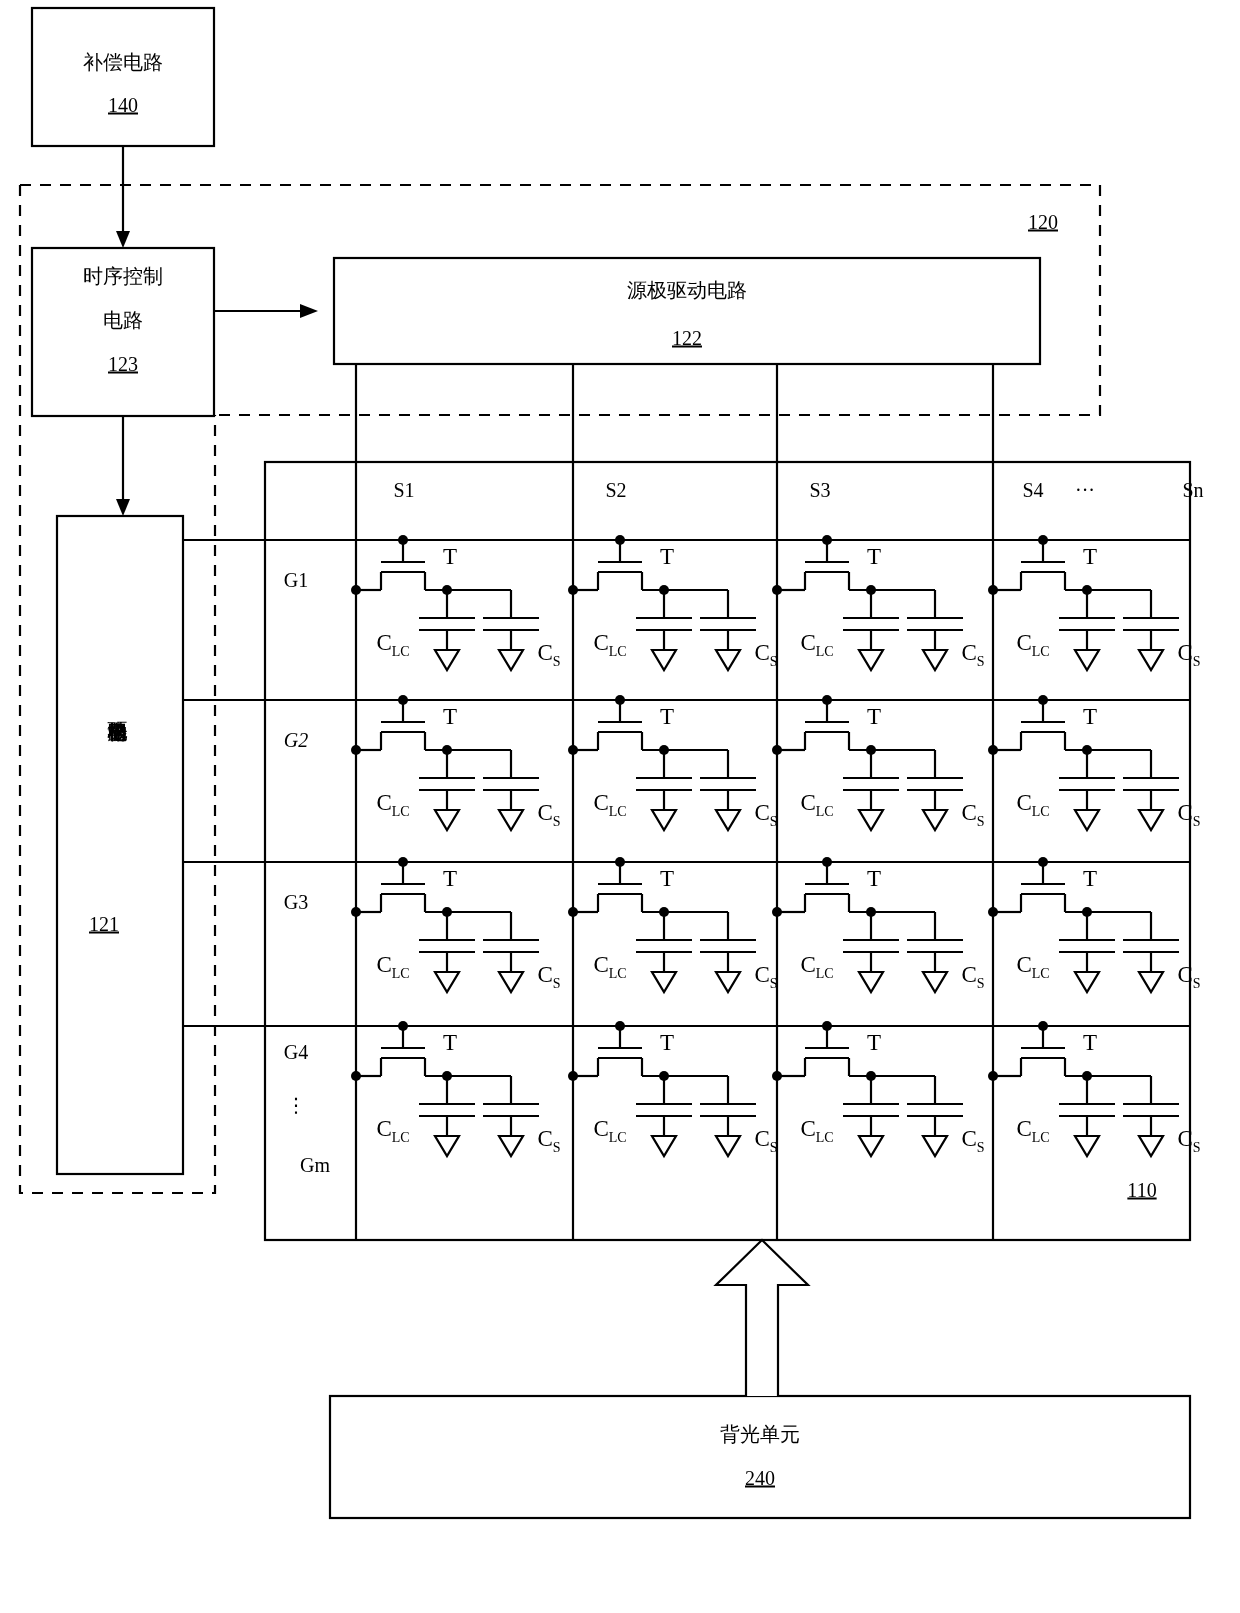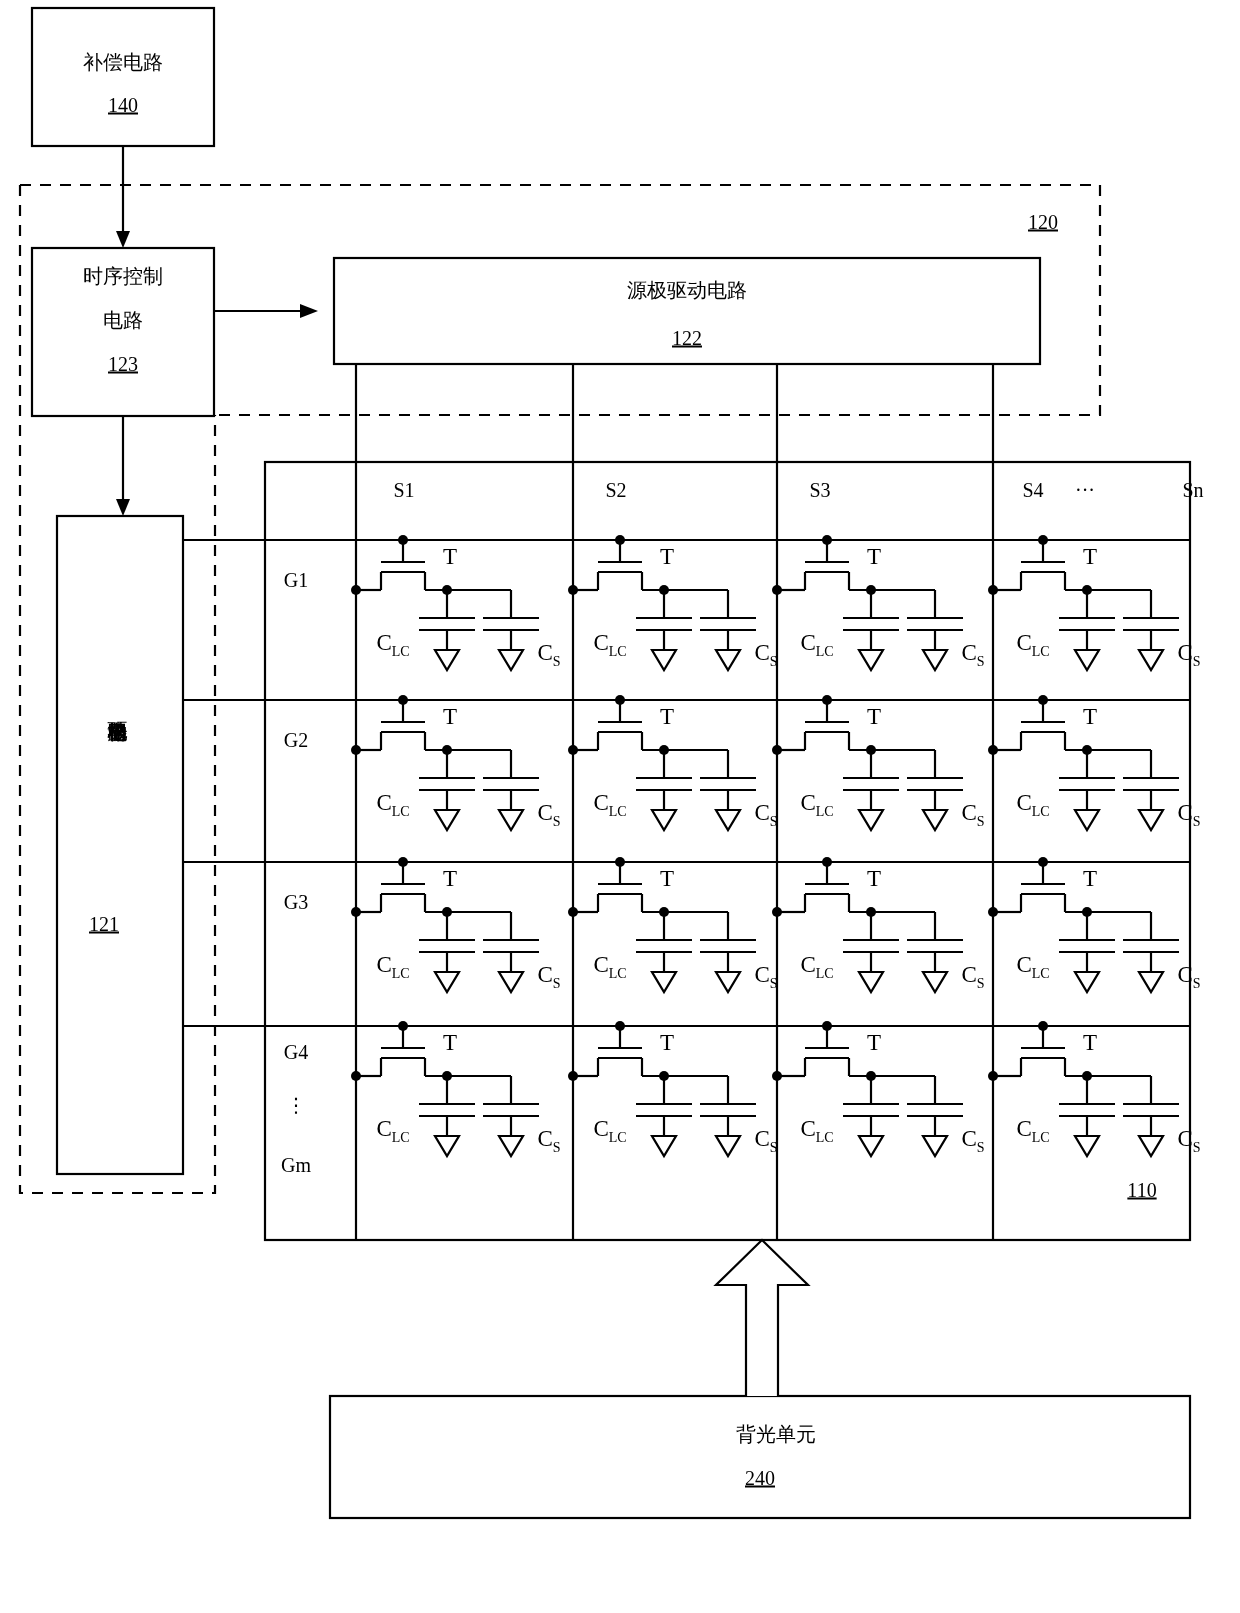--- a/index.html
+++ b/index.html
@@ -428,38 +428,38 @@
 
 <div class="lbl ctr big" style="left:687px;top:290px;">源极驱动电路</div>
 <div class="lbl ctr big u" style="left:687px;top:338px;">122</div>
 
 <div class="lbl big vert" style="left:105px;top:706px;">栅极驱动电路</div>
 <div class="lbl ctr big u" style="left:104px;top:924px;">121</div>
 
 <div class="lbl ctr big u" style="left:1043px;top:222px;">120</div>
 <div class="lbl ctr big u" style="left:1142px;top:1190px;">110</div>
 
-<div class="lbl ctr big" style="left:760px;top:1434px;margin-left:16px;">背光单元</div>
+<div class="lbl ctr big" style="left:760px;top:1434px;">背光单元</div>
 <div class="lbl ctr big u" style="left:760px;top:1478px;">240</div>
 
 <div class="lbl ctr big u" style="left:1152px;top:1665px;margin-left:28px;">100</div>
 
 <div class="lbl ctr big" style="left:404px;top:490px;">S1</div>
 <div class="lbl ctr big" style="left:616px;top:490px;">S2</div>
 <div class="lbl ctr big" style="left:820px;top:490px;text-align:right;">S3</div>
 <div class="lbl ctr big" style="left:1033px;top:490px;">S4</div>
 <div class="lbl ctr big" style="left:1085px;top:490px;">···</div>
 <div class="lbl ctr big" style="left:1152px;top:490px;margin-left:41px;">Sn</div>
 
 <div class="lbl ctr big" style="left:296px;top:580px;">G1</div>
-<div class="lbl ctr big" style="left:296px;top:740px;">G2</div>
+<div class="lbl ctr big" style="left:296px;top:740px;font-style:italic;">G2</div>
 <div class="lbl ctr big" style="left:296px;top:902px;">G3</div>
 <div class="lbl ctr big" style="left:296px;top:1052px;">G4</div>
 <div class="lbl ctr big" style="left:296px;top:1105px;">⋮</div>
-<div class="lbl ctr big" style="left:296px;top:1165px;">Gm</div>
+<div class="lbl ctr big" style="left:315px;top:1165px;">Gm</div>
 
 <div class="lbl ctr mid" style="left:450px;top:557px;">T</div>
 <div class="lbl ctr mid" style="left:667px;top:557px;">T</div>
 <div class="lbl ctr mid" style="left:874px;top:557px;">T</div>
 <div class="lbl ctr mid" style="left:1090px;top:557px;">T</div>
 
 <div class="lbl ctr mid" style="left:450px;top:717px;">T</div>
 <div class="lbl ctr mid" style="left:667px;top:717px;">T</div>
 <div class="lbl ctr mid" style="left:874px;top:717px;">T</div>
 <div class="lbl ctr mid" style="left:1090px;top:717px;">T</div>

